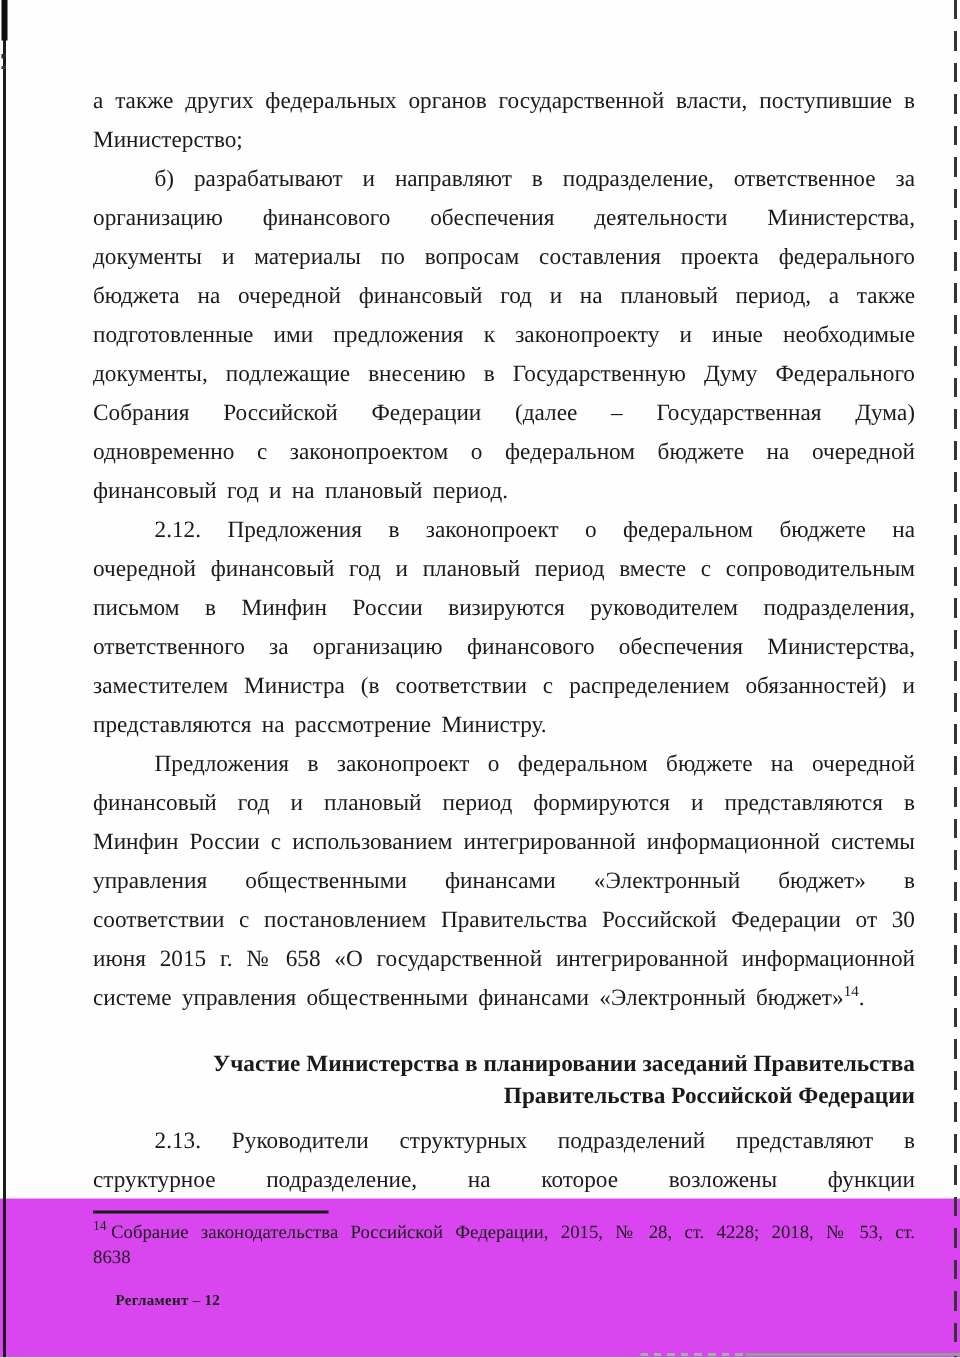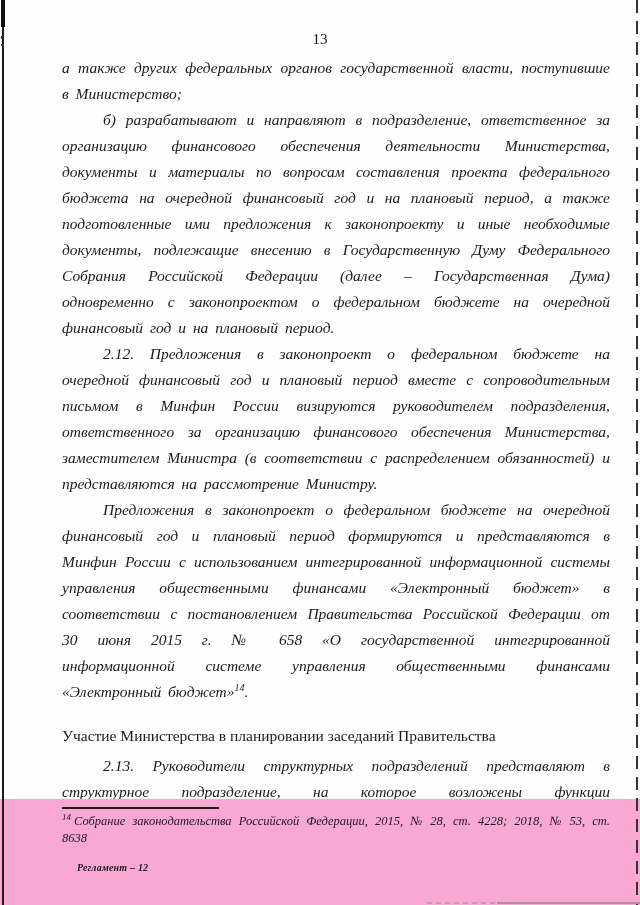--- a/index.html
+++ b/index.html
@@ -43,36 +43,36 @@
     position: absolute; top: 31px; left: 0; width: 100%;
     text-align: center; font-size: 15px; z-index: 1;
   }
 
   .content {
     position: absolute; top: 55px; left: 62px; width: 548px;
     font-size: 15.5px; line-height: 26px;
     text-align: justify; word-spacing: 3px;
     z-index: 1;
   }
-  .body-p { margin: 0; text-indent: 41px; font-style: italic; }
+  .body-p { margin: 0; text-indent: 41px; }
   .body-p.no-indent { text-indent: 0; }
 
   .heading {
     margin: 20px 0 7px 0;
-    font-size: 15.5px; font-weight: normal; line-height: 21px;
-    text-align: left; word-spacing: normal;
+    font-size: 15.5px; font-weight: bold; line-height: 21px;
+    text-align: right; word-spacing: normal;
   }
   .heading .hl { display: block; }
 
   .fn-ref { font-size: 10px; line-height: 0; }
 
   
   .footnote-area {
     position: absolute; left: 0; right: 0; top: 799px; bottom: 0;
-    background: #f9a8d4; z-index: 3; font-style: italic;
+    background: #d946ef; z-index: 3;
   }
   .footnote-sep {
     position: absolute; left: 62px; top: 8px; width: 157px; height: 2px;
     background: #1a1a1a;
   }
   .footnote {
     position: absolute; left: 62px; top: 14px; width: 548px;
     font-size: 12.5px; line-height: 17px;
     text-align: justify; word-spacing: 3px;
   }
@@ -88,30 +88,30 @@
 <div class="page">
 
   <div class="left-border"></div>
   <div class="left-border-top"></div>
   <div class="left-tick-a"></div>
   <div class="left-tick-b"></div>
   <div class="right-border"></div>
   <div class="bottom-line"></div>
   <div class="bottom-dashes"></div>
 
-  <div class="page-number">13</div>
 
   <div class="content">
     <p class="body-p no-indent">а также других федеральных органов государственной власти, поступившие в Министерство;</p>
     <p class="body-p">б) разрабатывают и направляют в подразделение, ответственное за организацию финансового обеспечения деятельности Министерства, документы и материалы по вопросам составления проекта федерального бюджета на очередной финансовый год и на плановый период, а также подготовленные ими предложения к законопроекту и иные необходимые документы, подлежащие внесению в Государственную Думу Федерального Собрания Российской Федерации (далее – Государственная Дума) одновременно с законопроектом о федеральном бюджете на очередной финансовый год и на плановый период.</p>
     <p class="body-p">2.12. Предложения в законопроект о федеральном бюджете на очередной финансовый год и плановый период вместе с сопроводительным письмом в Минфин России визируются руководителем подразделения, ответственного за организацию финансового обеспечения Министерства, заместителем Министра (в соответствии с распределением обязанностей) и представляются на рассмотрение Министру.</p>
     <p class="body-p"><span>Предложения в законопроект о федеральном бюджете на очередной финансовый год и плановый период формируются и представляются в Минфин России с использованием интегрированной информационной системы управления общественными финансами «Электронный бюджет» в соответствии с постановлением Правительства Российской Федерации от 30 июня 2015 г. № 658 «О государственной интегрированной информационной системе управления общественными финансами «Электронный бюджет»</span><sup class="fn-ref">14</sup><span>.</span></p>
 
     <h2 class="heading">
       <span class="hl">Участие Министерства в планировании заседаний Правительства</span>
+      <span class="hl">Правительства Российской Федерации</span>
     </h2>
 
     <p class="body-p">2.13. Руководители структурных подразделений представляют в структурное подразделение, на которое возложены функции документационного обеспечения деятельности Министерства, подготовленные на основе федеральных законов,</p>
   </div>
 
   <div class="footnote-area">
     <div class="footnote-sep"></div>
     <div class="footnote"><sup>14</sup><span>Собрание законодательства Российской Федерации, 2015, № 28, ст. 4228; 2018, № 53, ст. 8638</span></div>
     <div class="page-footer">Регламент – 12</div>
   </div>

